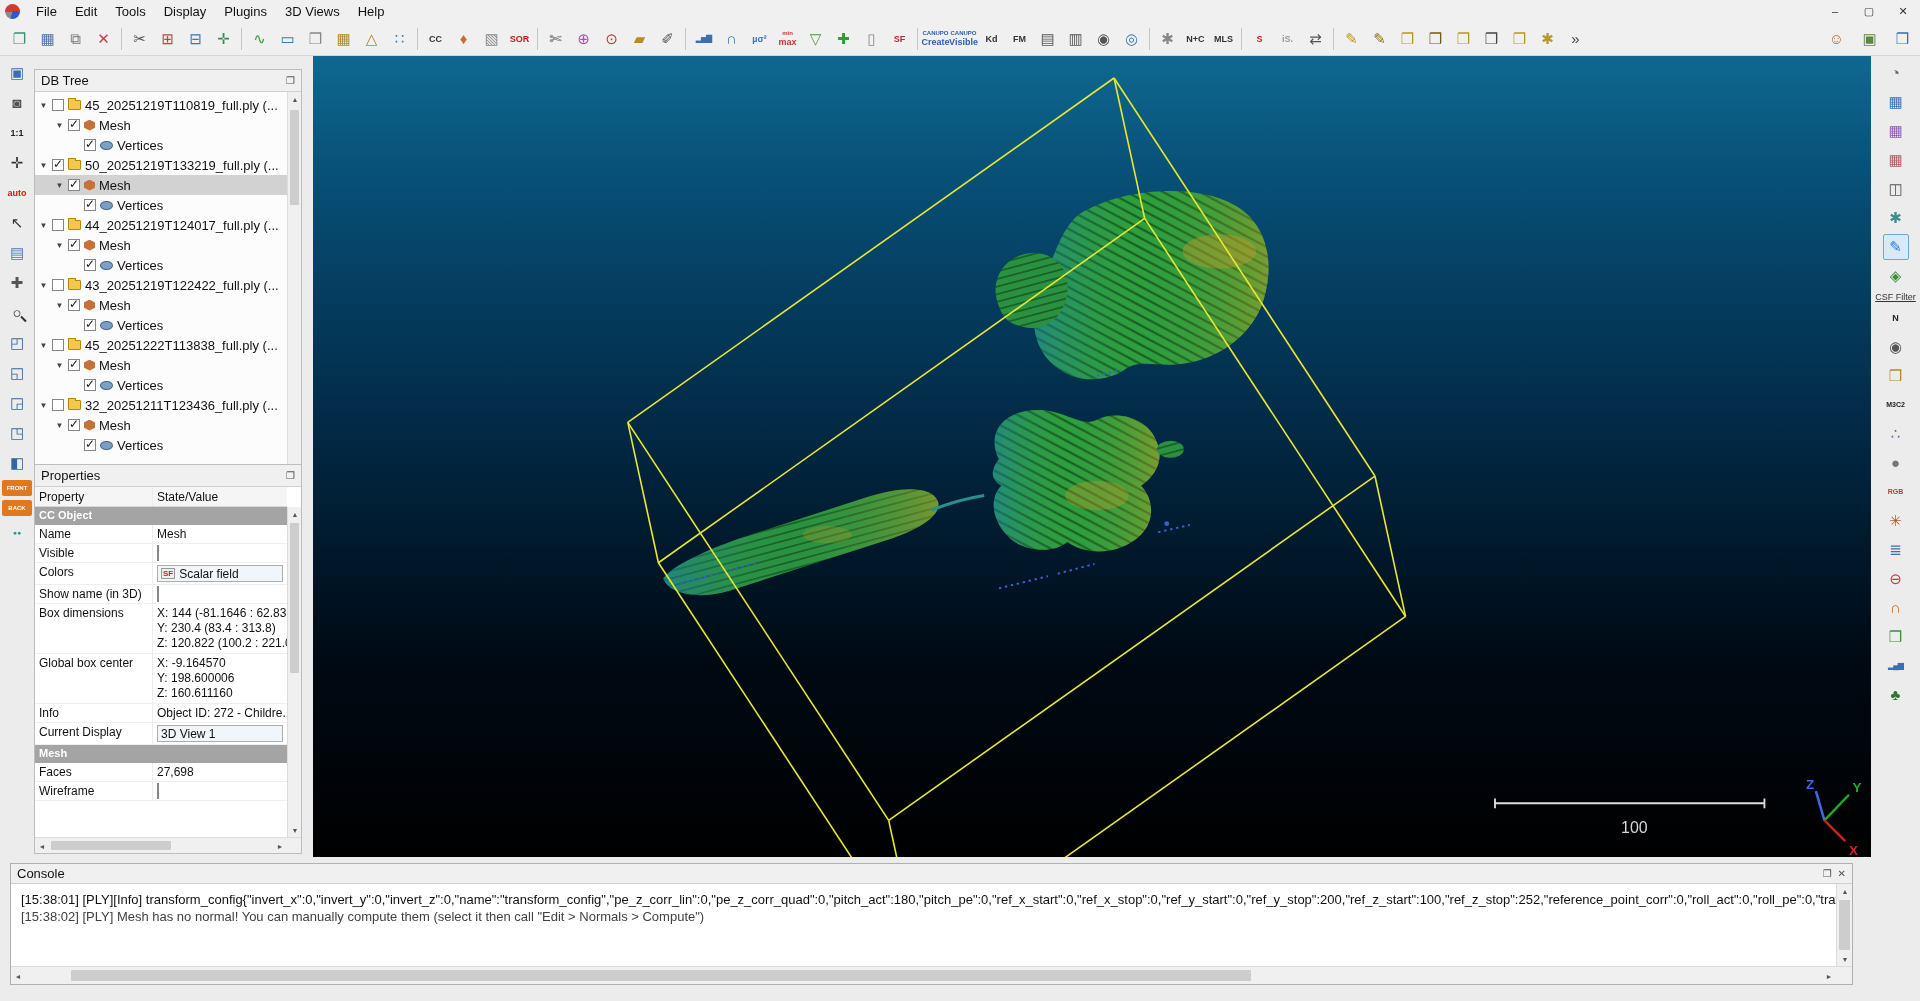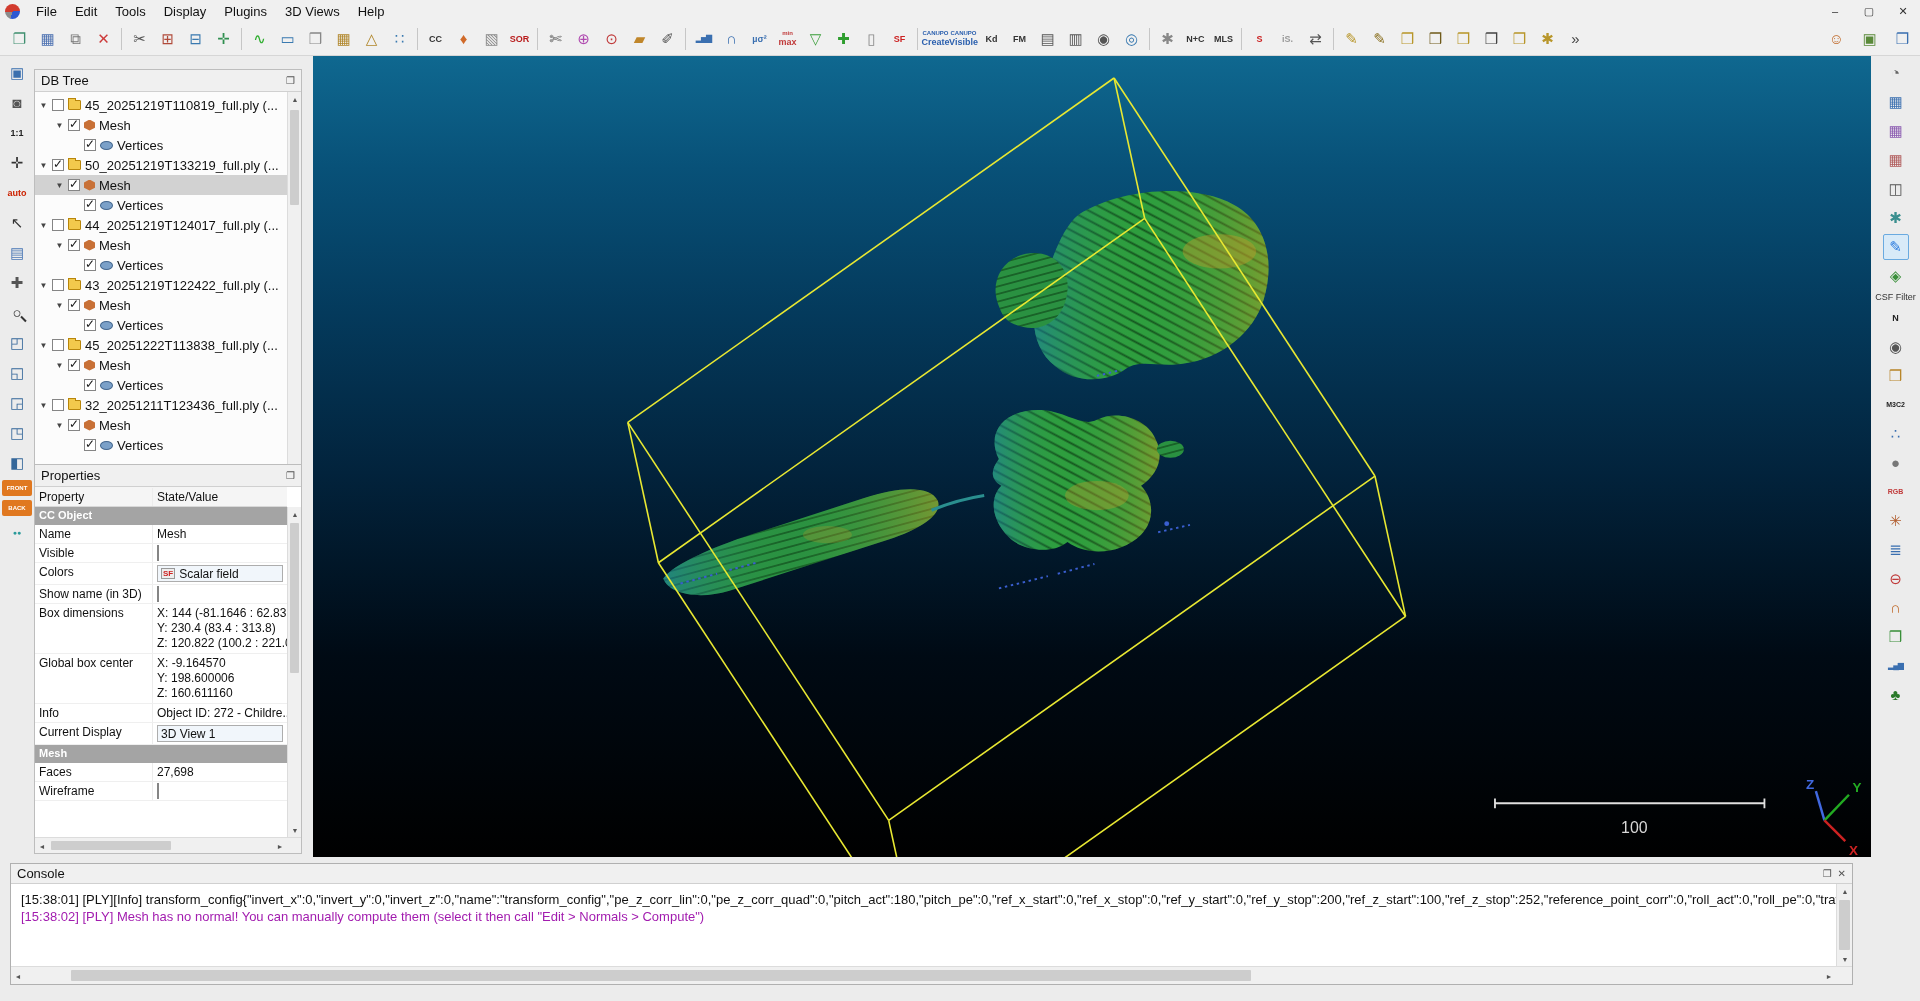--- a/index.html
+++ b/index.html
@@ -84,21 +84,21 @@
 
   
   .viewport { position:absolute; left:313px; top:56px; width:1558px; height:801px;
               background:linear-gradient(#0f6890 0%, #085178 14%, #043a5c 32%, #02233c 52%, #000a14 75%, #000 100%); }
   .viewport svg { display:block; width:100%; height:100%; }
 
   
   .console { position:absolute; left:10px; top:863px; width:1843px; height:122px; background:#fff; border:1px solid #b0b0b0; }
   .console-body { position:absolute; top:20px; left:0; right:16px; bottom:18px; overflow:hidden; padding:7px 10px 0; font-size:13px; white-space:nowrap; }
   .cline { line-height:17px; }
-  .cline.err { color:#a21caf; }
+  .cline.err { color:#404040; }
   .console .panel-header { height:20px;justify-content:center; }
 </style>
 </head>
 <body>
 
 <div class="menubar">
   <span class="app-icon"></span>
 
     <span class="menu-item">File</span>
 
@@ -632,21 +632,21 @@
     <span class="sb-btn active" style="color: rgb(42, 122, 222);">
       <span class="gl">✎</span>
 
     </span>
 
     <span class="sb-btn" style="color: rgb(58, 143, 58);">
       <span class="gl">◈</span>
 
     </span>
 
-    <span class="sb-btn lbl" style="color: rgb(51, 51, 51);">
+    <span class="sb-btn lbl" style="color: rgb(51, 51, 51); text-decoration: underline;">
 
       <span class="txt">CSF Filter</span>
     </span>
 
     <span class="sb-btn" style="color: rgb(34, 34, 34);">
 
       <span class="txt">N</span>
     </span>
 
     <span class="sb-btn" style="color: rgb(85, 85, 85);">

